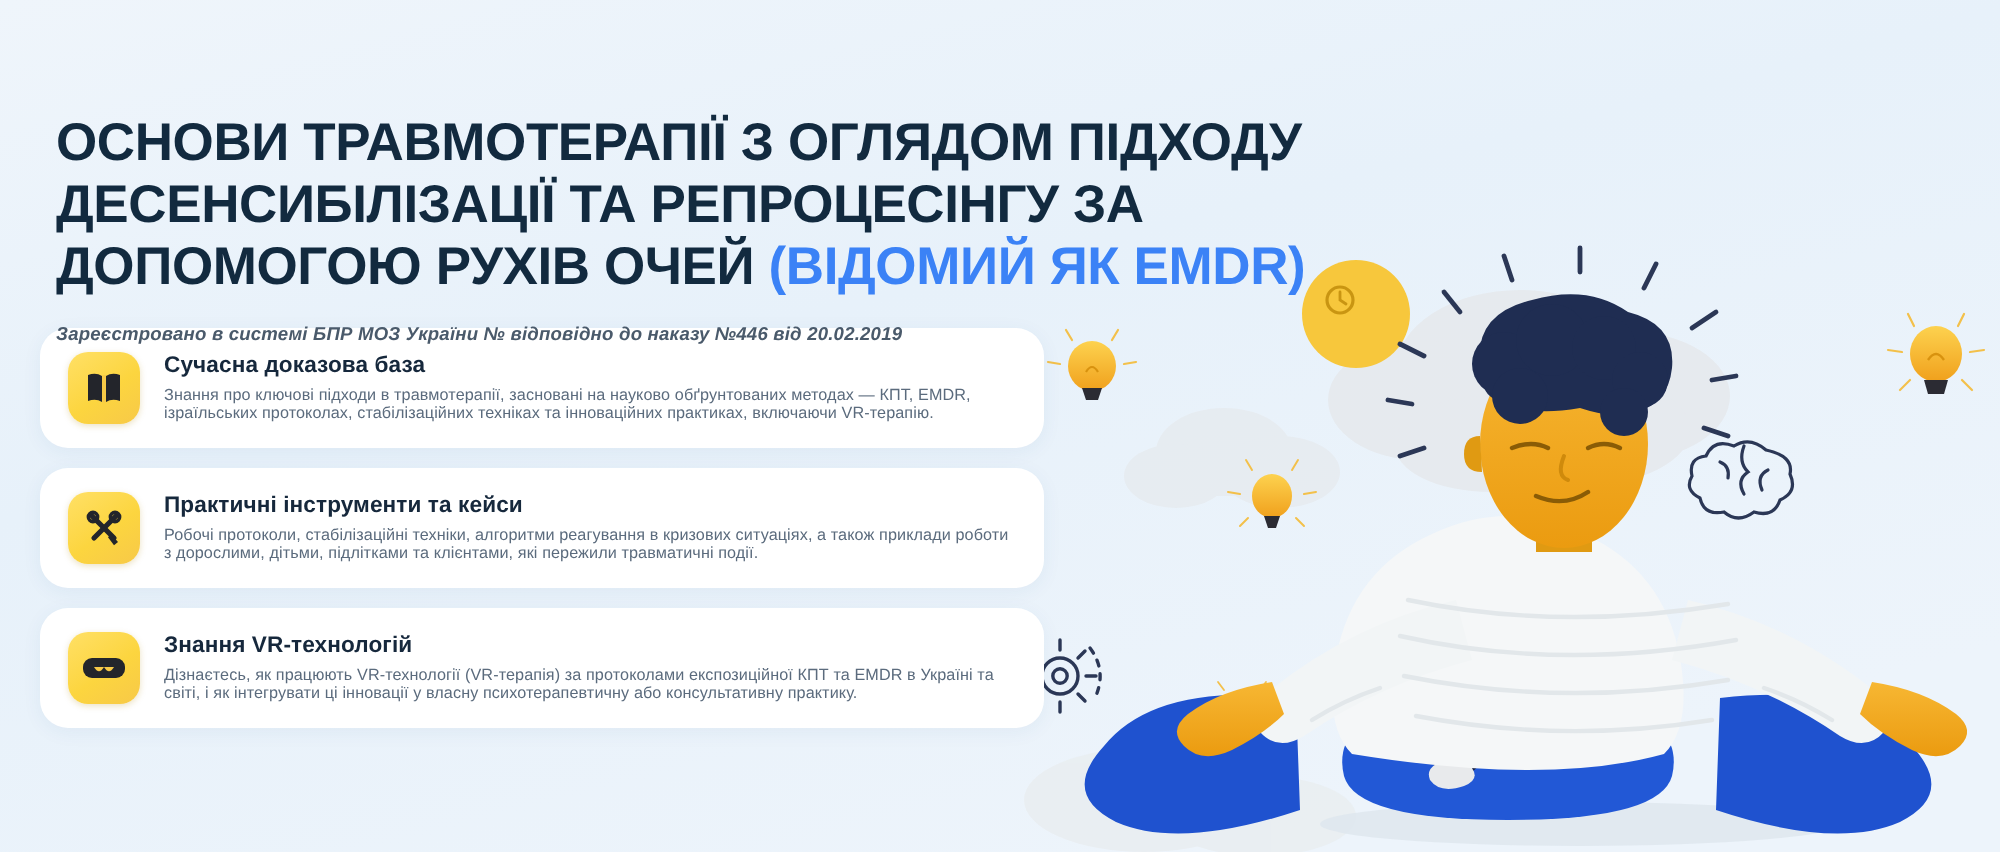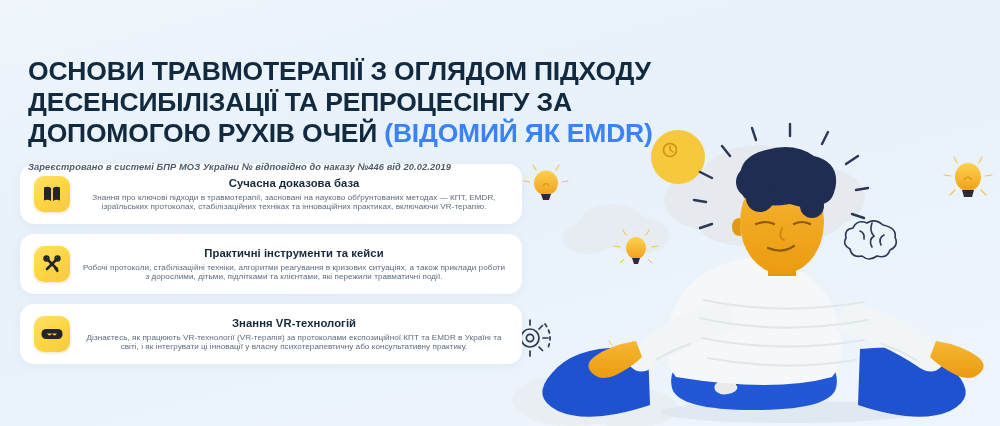--- a/index.html
+++ b/index.html
@@ -33,21 +33,21 @@
     box-shadow:0 2px 10px rgba(40,80,130,0.06);
     margin-bottom:10px;
   }
   .card:last-child { margin-bottom:0; }
   .card-icon {
     flex:0 0 auto; width:36px; height:36px; border-radius:10px;
     background:linear-gradient(145deg,#ffe066 0%, #fcd53f 55%, #f7c948 100%);
     display:flex; align-items:center; justify-content:center;
     box-shadow:0 1px 3px rgba(180,140,20,0.25);
   }
-  .card-body { flex:1 1 auto; min-width:0; padding-top:1px;text-align:center; }
+  .card-body { flex:1 1 auto; min-width:0; padding-top:1px; }
   .card-title {
     font-size:11.3px; font-weight:bold; color:#16283c;
     margin-bottom:4px; letter-spacing:0.05px;
   }
   .card-text {
     font-size:8.1px; line-height:9px; color:#5b6b7d; letter-spacing:0.05px;
   }
 </style>
 </head>
 <body>

